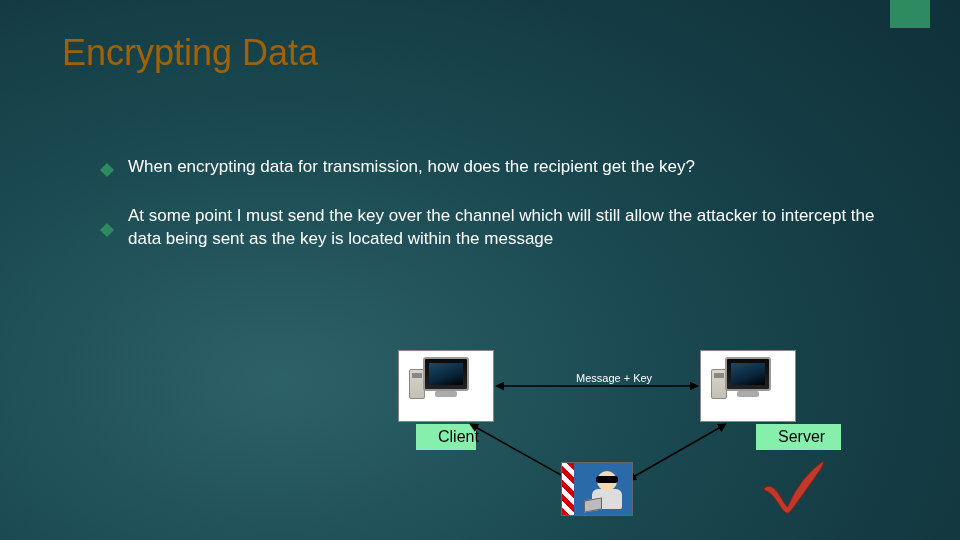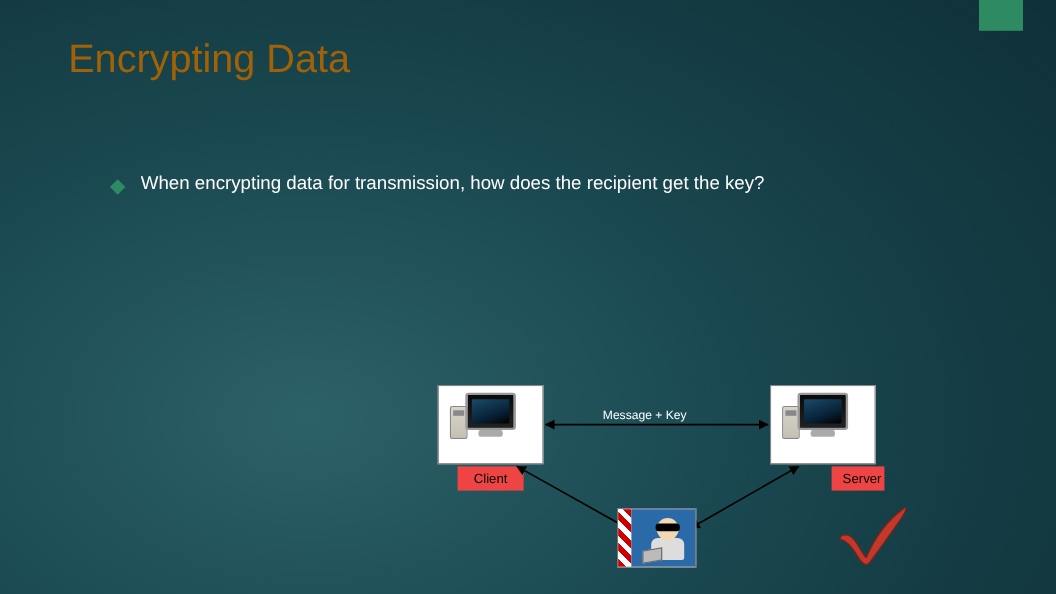--- a/index.html
+++ b/index.html
@@ -93,31 +93,31 @@
   .node.server .tower { left: 10px; }
   .tower::before {
     content: "";
     position: absolute;
     top: 3px; left: 2px; right: 2px; height: 5px;
     background: #888;
   }
   .node-label {
     position: absolute;
     top: 84px;
-    background: #ef4444;
+    background: #86efac;
     color: #000;
-    font-size: 12px;
-    padding: 4px 10px;
+    font-size: 16px;
+    padding: 4px 22px;
     text-align: center;
   }
   .node-label.client { left: 416px; width: 60px; }
-  .node-label.server { left: 756px; width: 48px; }
+  .node-label.server { left: 756px; width: 85px; }
   .edge-label {
     position: absolute;
-    left: 548px; top: 32px;
+    left: 576px; top: 32px;
     font-size: 11px;
     color: #fff;
   }
   svg.arrows {
     position: absolute;
     left: 0; top: 0;
     width: 960px; height: 200px;
     pointer-events: none;
   }
   .attacker {
@@ -180,20 +180,24 @@
 <body>
 
 <div class="accent"></div>
 
 <h1 class="title">Encrypting Data</h1>
 
 <div class="bullets">
   <div class="bullet">
     <span class="diamond"></span>
     <span class="bullet-text">When encrypting data for transmission, how does the recipient get the key?</span>
+  </div>
+  <div class="bullet">
+    <span class="diamond"></span>
+    <span class="bullet-text">At some point I must send the key over the channel which will still allow the attacker to intercept the data being sent as the key is located within the message</span>
   </div>
 </div>
 
 <div class="diagram">
 
   <div class="node client">
     <div class="tower"></div>
     <div class="monitor"></div>
   </div>
   <div class="node-label client">Client</div>

